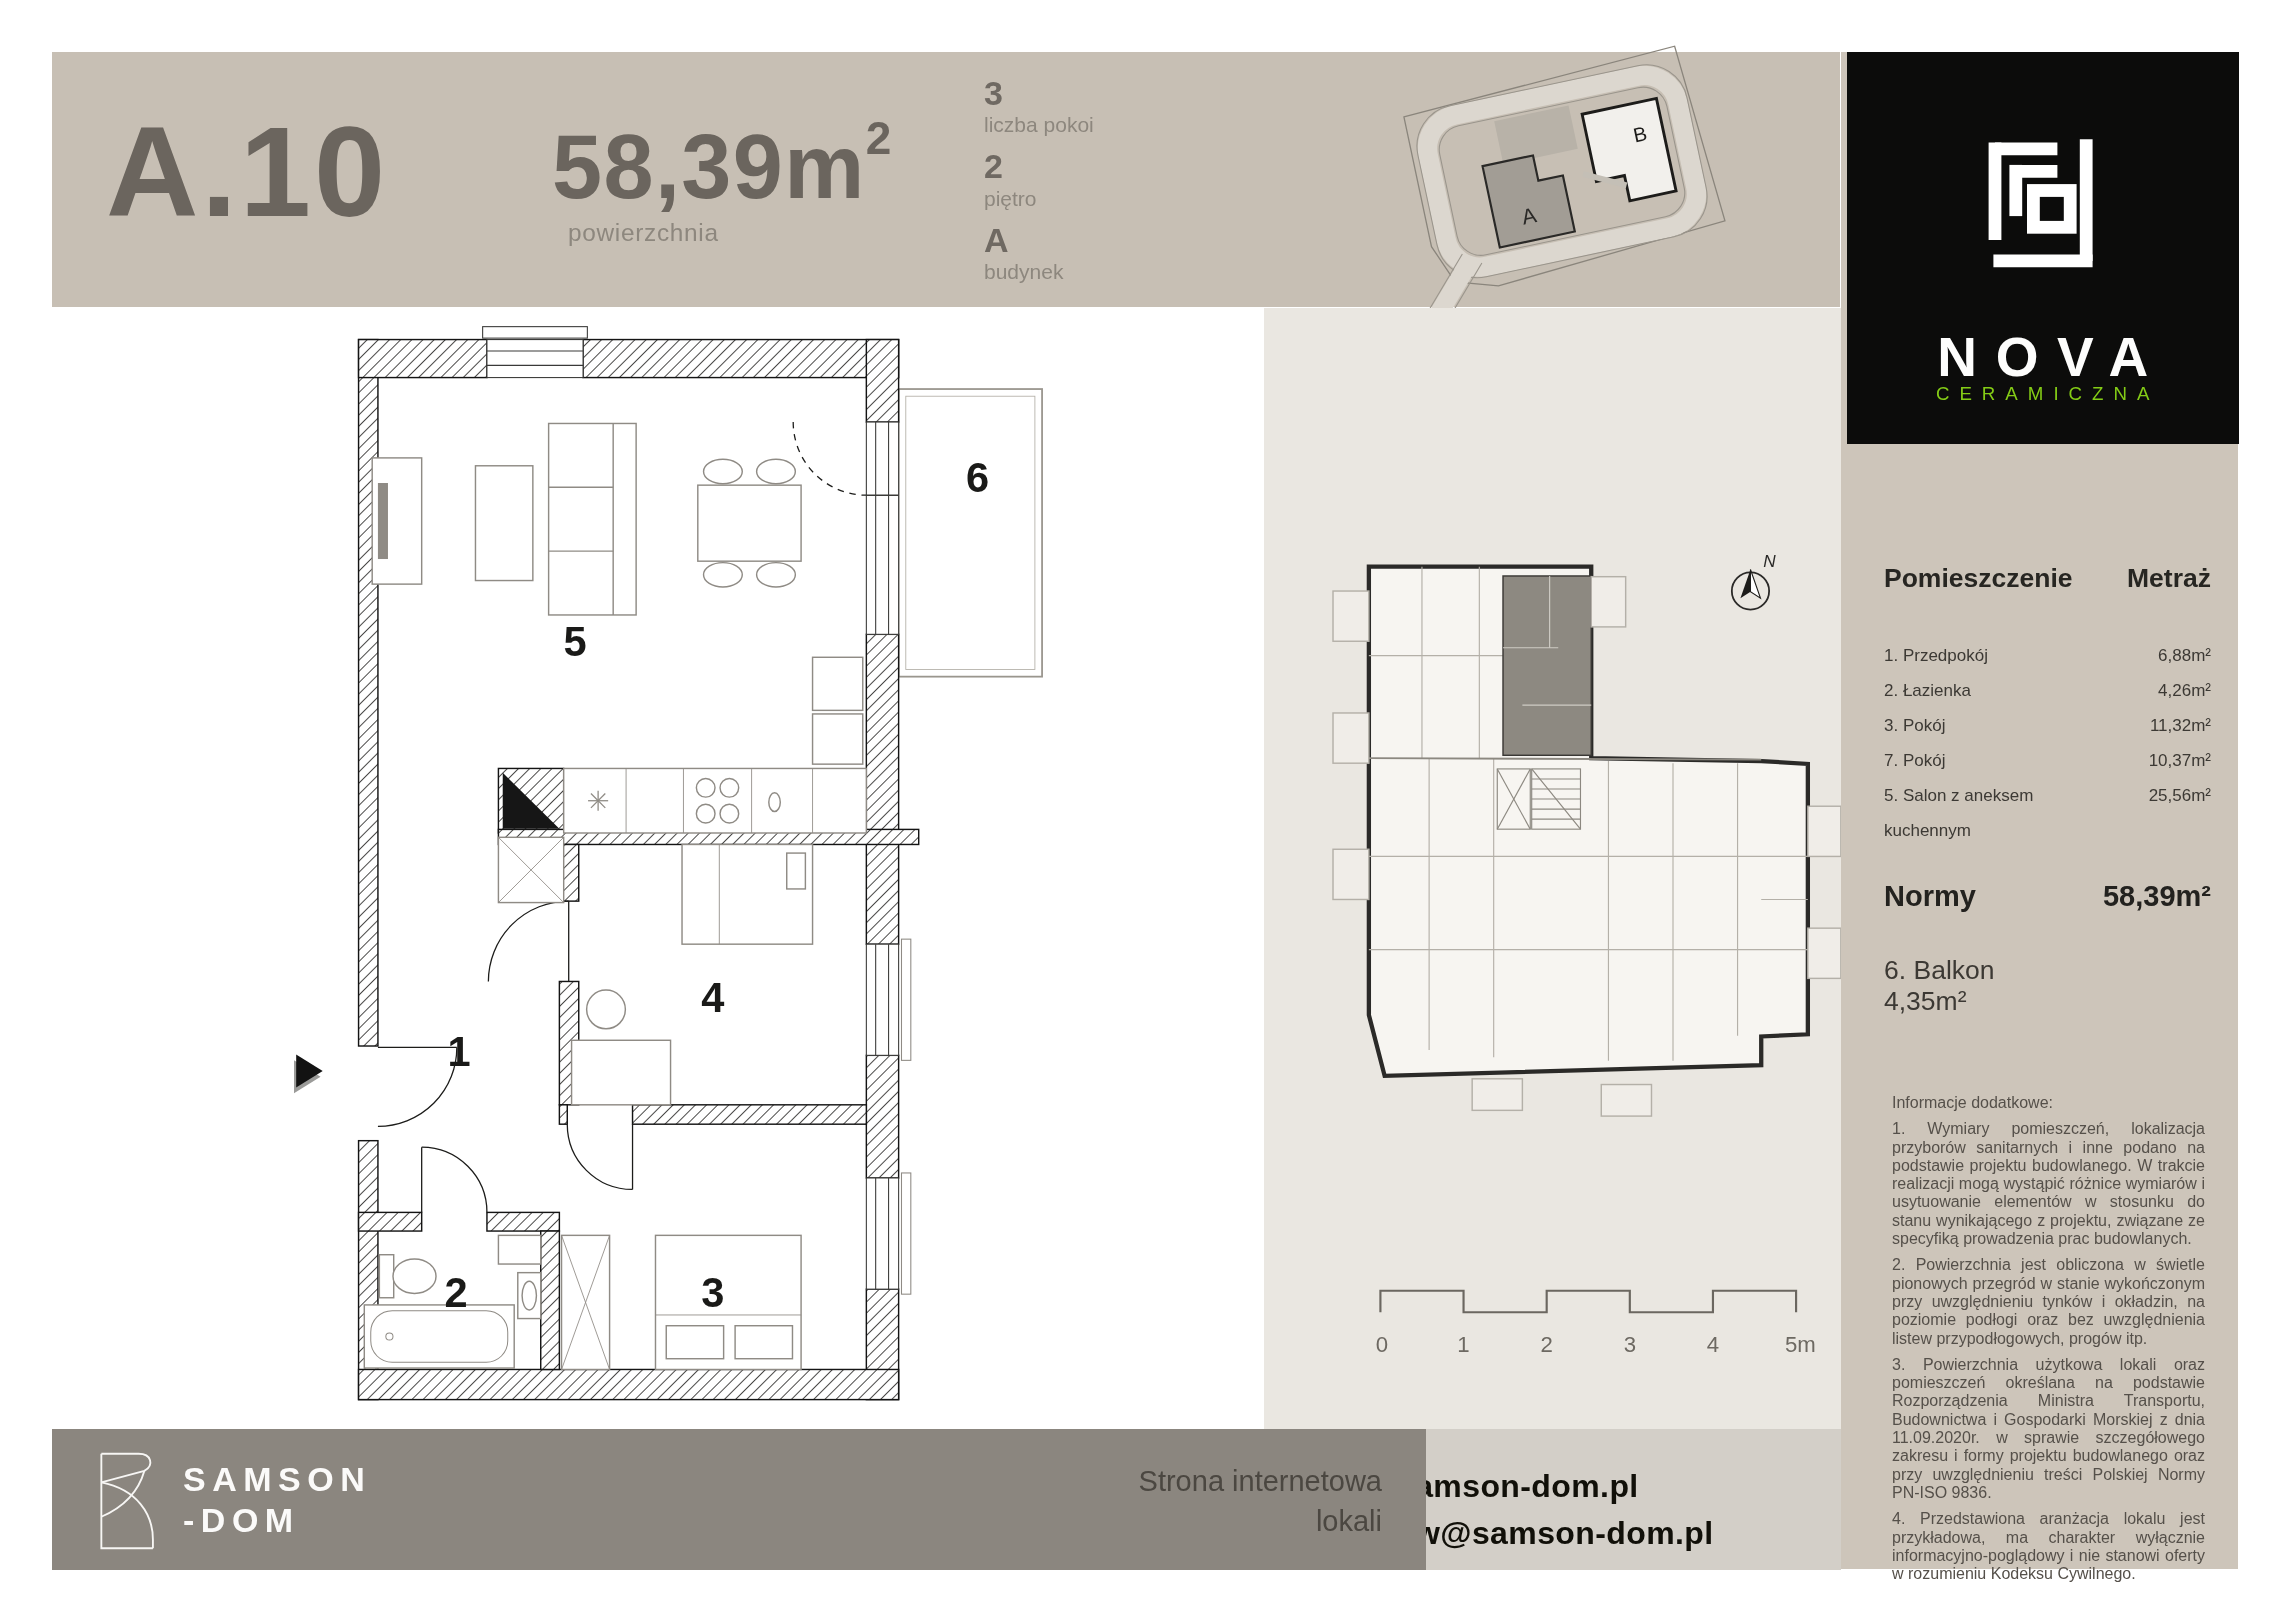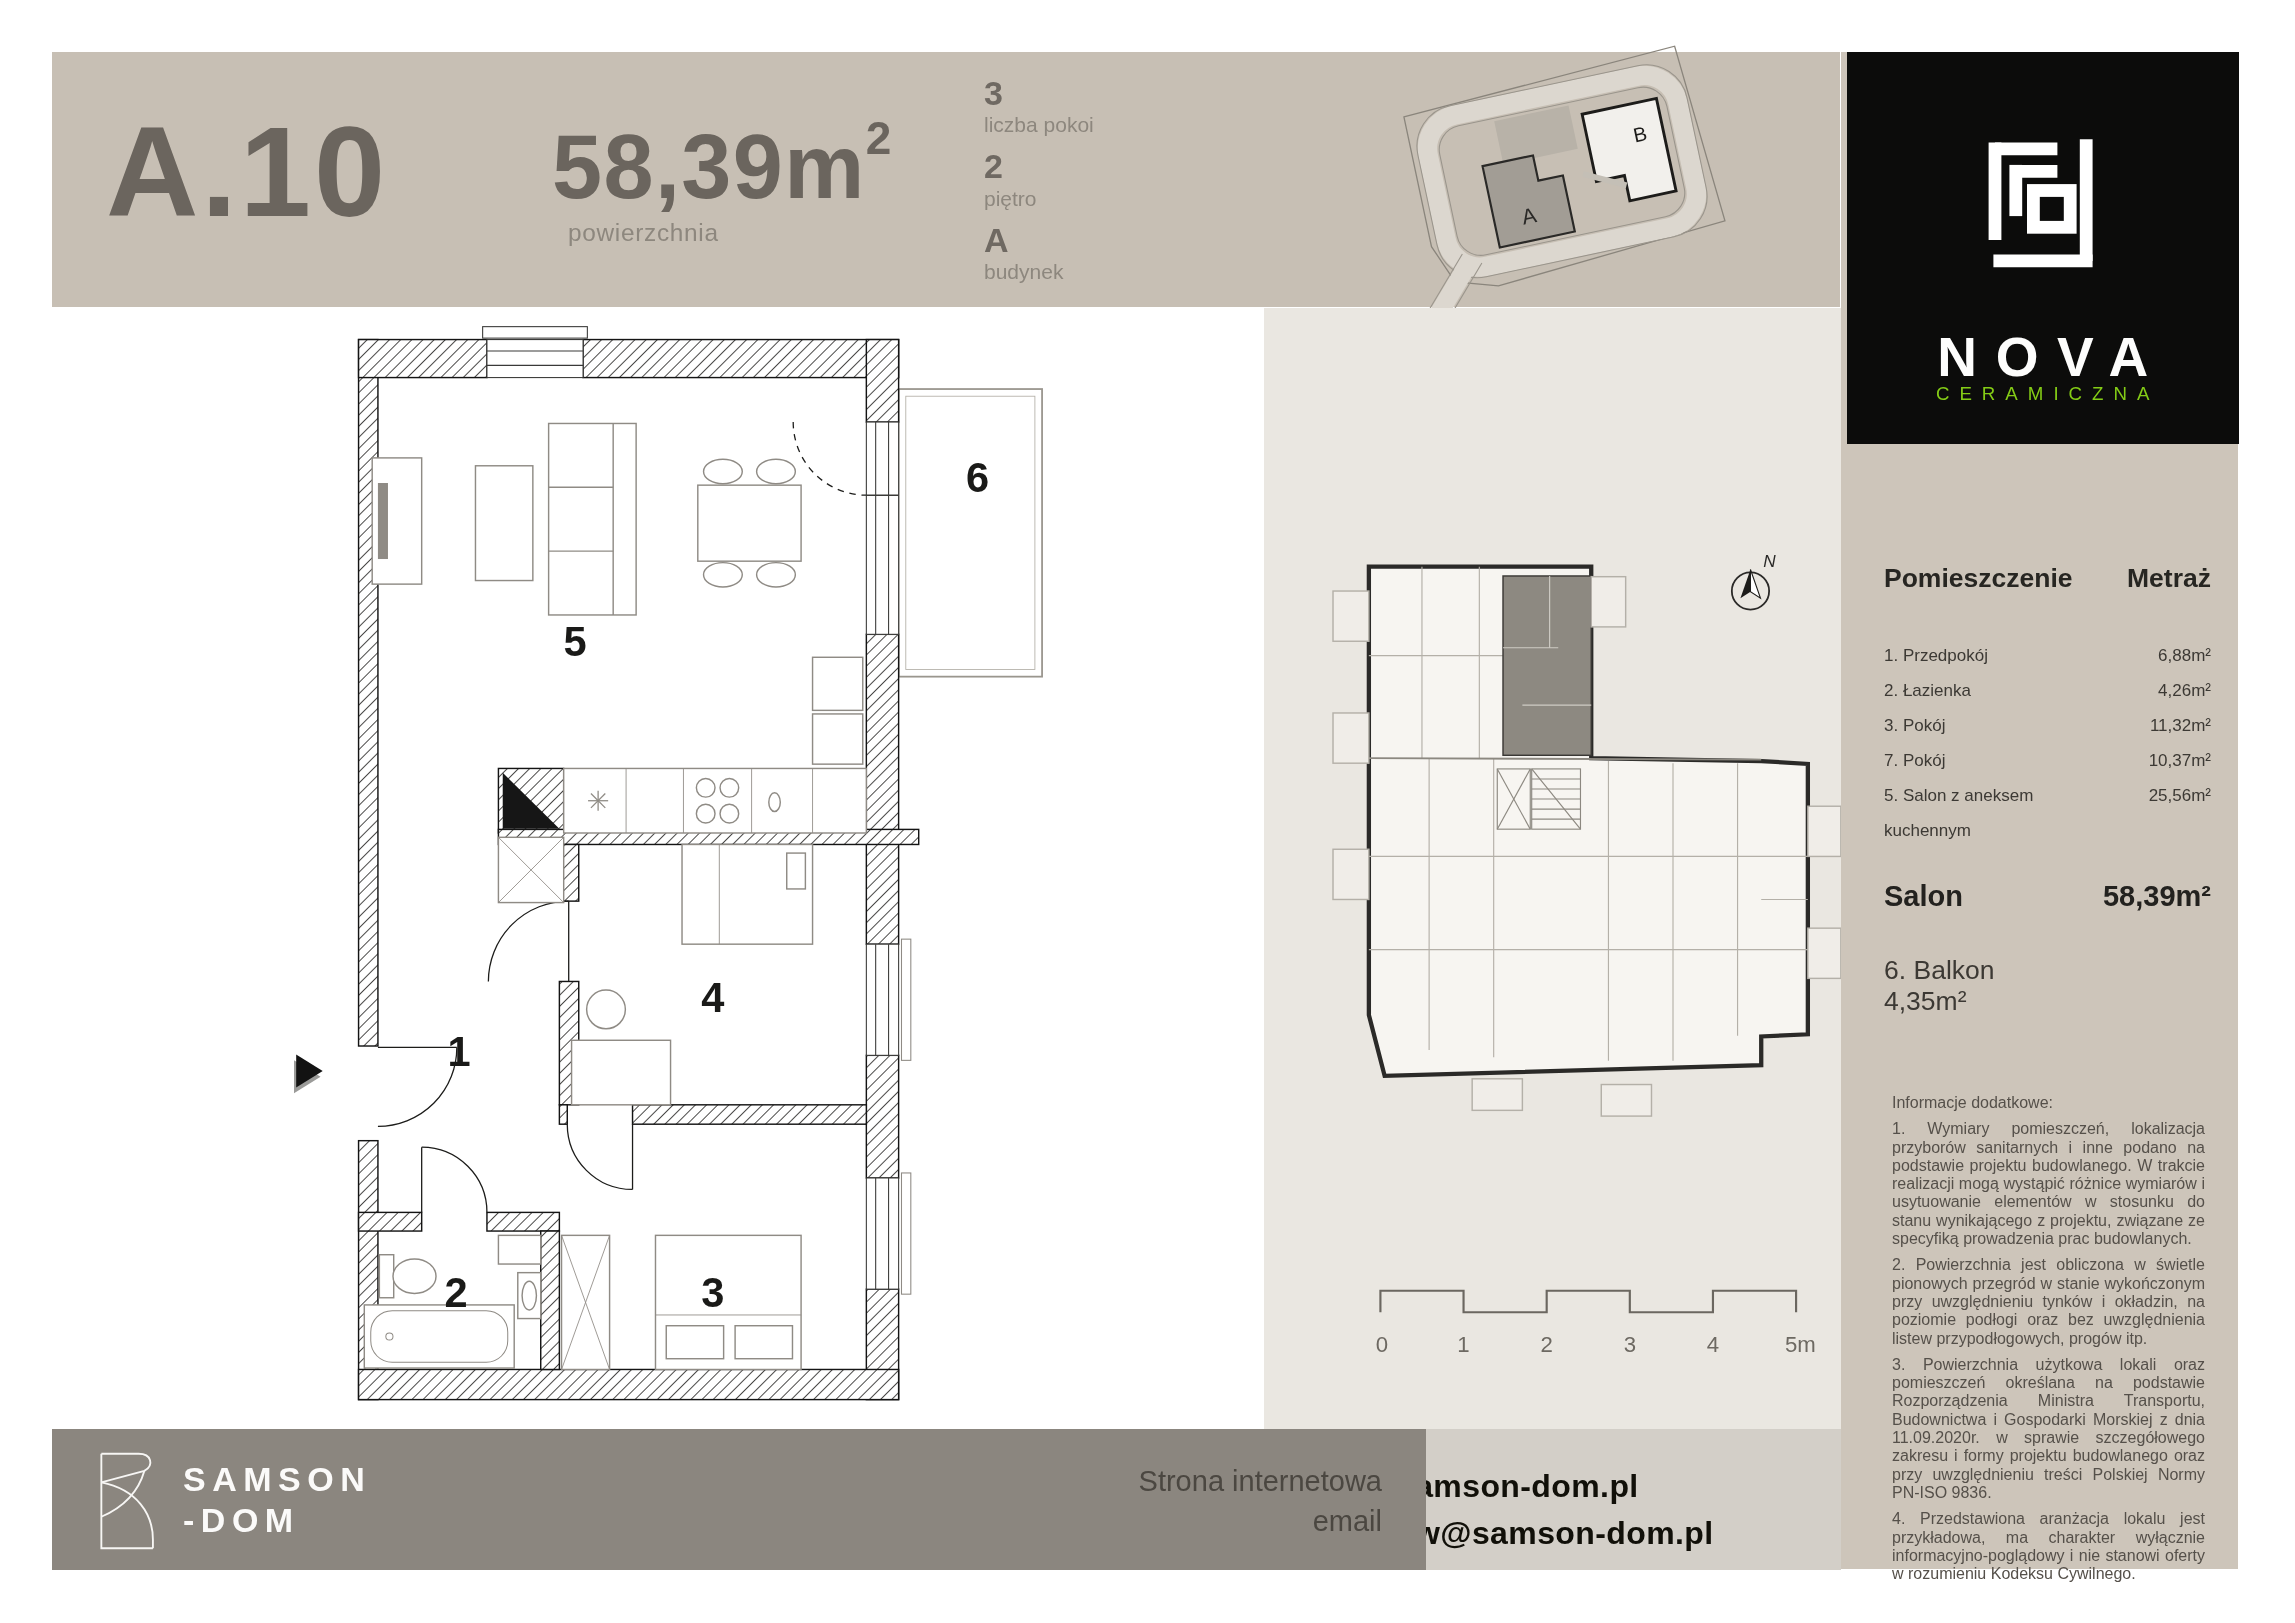--- a/index.html
+++ b/index.html
@@ -375,21 +375,21 @@
       </div>
       <div class="rt-row">
         <span class="rt-name">7. Pokój</span>
         <span class="rt-area">10,37m²</span>
       </div>
       <div class="rt-row">
         <span class="rt-name">5. Salon z aneksem kuchennym</span>
         <span class="rt-area">25,56m²</span>
       </div>
       <div class="rt-total">
-        <span>Salon</span>
+        <span>Normy</span>
         <span>58,39m²</span>
       </div>
       <div class="rt-extra">
         <span>6. Balkon</span>
         <span>4,35m²</span>
       </div>
     </div>
 
     <div class="abs legal">
       <p>Informacje dodatkowe:</p>
@@ -408,18 +408,18 @@
         <path d="M10,48 C60,58 82,92 82,128 V140"></path>
         <path d="M10,96 C42,82 62,60 70,32"></path>
       </g>
     </svg>
     <div class="abs samson-text">
       <div>SAMSON</div>
       <div>-DOM</div>
     </div>
     <div class="abs footer-labels">
       <div>Strona internetowa</div>
-      <div>email</div>
+      <div>lokali</div>
     </div>
   </div>
 
 </div>
 
 
 </body></html>

